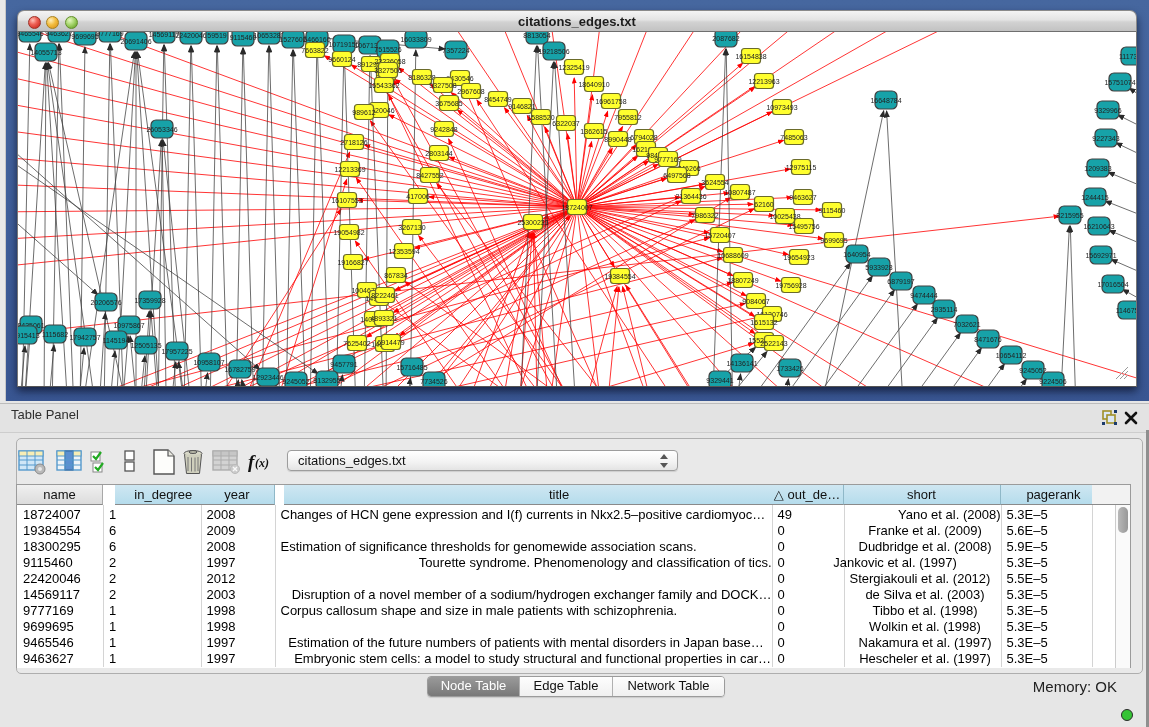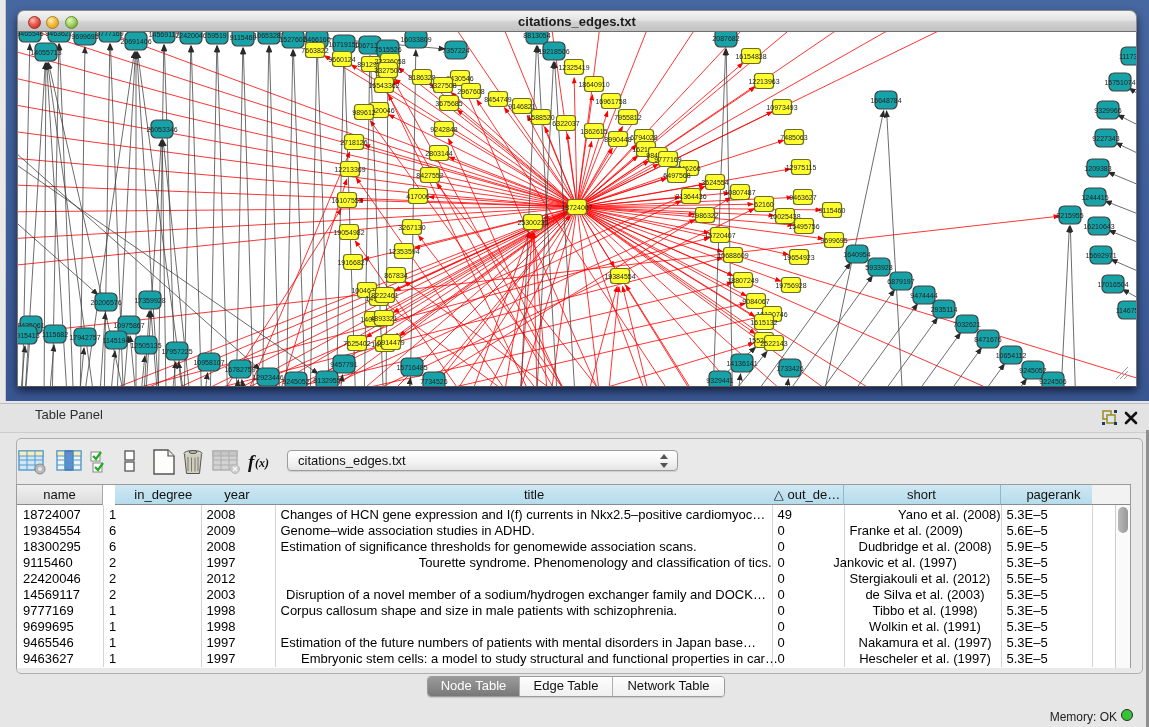--- a/index.html
+++ b/index.html
@@ -11,21 +11,21 @@
 #titlebar{left:0;top:0;width:1120px;height:22px;border-radius:7px 7px 0 0;
  background:linear-gradient(180deg,#f4f4f4 0%,#e3e3e3 45%,#d2d2d2 55%,#c2c2c2 100%);
  border:1px solid #8a8a8a;border-bottom:1px solid #6f6f6f;box-sizing:border-box;}
 #title{width:100%;text-align:center;font-size:13px;font-weight:bold;color:#1c1c1c;line-height:21px;}
 .tl{position:absolute;top:4.5px;width:13px;height:13px;border-radius:50%;box-sizing:border-box;}
 #canvas{left:0;top:22px;width:1118px;height:354px;background:#fff;overflow:hidden;
  border-left:1px solid #777;border-right:1px solid #777;border-bottom:1px solid #555;}
 #tablepanel{left:0;top:401px;width:1149px;height:326px;background:#e6e6e6;}
 #tpbar{left:0;top:2px;width:1149px;height:28px;background:#e3e3e3;
  border-top:1px solid #bcbcbc;border-bottom:1px solid #cdcdcd;}
-#tptitle{left:11px;top:6px;font-size:13px;color:#2f2f2f;margin-left:24px;}
+#tptitle{left:11px;top:6px;font-size:13px;color:#2f2f2f;}
 #innerpanel{left:16px;top:37px;width:1125px;height:234px;background:#e9e9e9;
  border:1px solid #aeaeae;border-radius:5px;}
 #combo{left:287px;top:450px;width:391px;height:21px;border:1px solid #9d9d9d;border-radius:4px;
  background:linear-gradient(180deg,#ffffff,#f2f2f2 60%,#e4e4e4);box-sizing:border-box;
  font-size:13px;color:#111;line-height:19px;padding-left:10px;box-shadow:0 1px 1px rgba(0,0,0,.12);}
 #tablewrap{left:16px;top:484px;width:1115px;height:184px;background:#fff;border:1px solid #9b9b9b;
  border-bottom:none;box-sizing:border-box;overflow:hidden;}
 .th{position:absolute;top:0;height:20px;box-sizing:border-box;font-size:13px;color:#111;
  text-align:center;line-height:20px;background:linear-gradient(180deg,#cfe7f2,#b5dcec);
  border-right:1px solid #8fb8c8;border-bottom:1px solid #8a8a8a;}
@@ -36,21 +36,21 @@
 .td{position:absolute;top:0;height:16px;font-size:13px;color:#000;line-height:16px;
  padding-left:6px;box-sizing:border-box;white-space:nowrap;overflow:hidden;}
 #vsb{position:absolute;top:20px;right:0;width:14px;height:164px;background:#fafafa;border-left:1px solid #ccc;}
 #vsbthumb{position:absolute;top:2px;left:1.5px;width:10px;height:26px;border-radius:5px;
  background:linear-gradient(90deg,#b8b8b8,#989898);}
 #tabs{left:427px;top:676px;height:19px;border:1px solid #9b9b9b;border-radius:4px;overflow:hidden;
  box-shadow:0 1px 1px rgba(0,0,0,.12);display:flex;}
 .tab{height:19px;line-height:18px;font-size:13px;text-align:center;background:linear-gradient(180deg,#fdfdfd,#f0f0f0);
  color:#111;border-right:1px solid #b0b0b0;box-sizing:border-box;}
 .tab.sel{background:linear-gradient(180deg,#9a9a9a,#787878);color:#fff;}
-#memory{right:32px;top:710px;font-size:12px;color:#222;}
+#memory{right:32px;top:678px;font-size:15px;color:#222;}
 #memdot{right:16px;top:709px;width:12px;height:12px;border-radius:50%;background:#35c435;border:1.5px solid #2a2a2a;box-sizing:border-box;}
 #rightstrip{left:1146px;top:430px;width:3px;height:297px;background:#8f8f8f;}
 </style></head>
 <body>
 <div id="desktop" class="abs"></div>
 <div id="leftstrip" class="abs"></div>
 <div id="frame" class="abs">
   <div id="titlebar" class="abs">
       <div id="title">citations_edges.txt</div>
     <div class="tl" style="left:9.5px;background:radial-gradient(circle at 35% 30%,#ffc2b8 0%,#ee6156 40%,#d3362b 75%,#b2271d 100%);border:1px solid #9d3026;"></div>
@@ -686,21 +686,21 @@
  <path d="M2 2L12 12M12 2L2 12" stroke="#111" stroke-width="2.6" stroke-linecap="round"></path>
 </svg>
 <div id="combo" class="abs">citations_edges.txt<svg width="10" height="14" viewBox="0 0 10 14" style="position:absolute;right:8px;top:3px">
  <path d="M5 0L9 5H1z" fill="#555"></path>
       <path d="M5 14L1 9h8z" fill="#555"></path>
 </svg></div>
 <div id="tablewrap" class="abs">
   <div class="th gray" style="left:0px;width:86px">name</div>
     <div class="th" style="left:98px;width:97.5px">in_degree</div>
     <div class="th" style="left:183.5px;width:74px">year</div>
-    <div class="th" style="left:242px;width:551px">title</div>
+    <div class="th" style="left:267px;width:551px">title</div>
     <div class="th" style="left:754.5px;width:72px">△ out_de…</div>
     <div class="th" style="left:826.5px;width:157px">short</div>
     <div class="th" style="left:983.5px;width:107px">pagerank</div>
   <div id="thempty"></div>
   <div style="position:absolute;left:86px;top:20px;width:1px;height:162px;background:#d4d4d4"></div>
     <div style="position:absolute;left:183.5px;top:20px;width:1px;height:162px;background:#d4d4d4"></div>
     <div style="position:absolute;left:257.5px;top:20px;width:1px;height:162px;background:#d4d4d4"></div>
     <div style="position:absolute;left:754.5px;top:20px;width:1px;height:162px;background:#d4d4d4"></div>
     <div style="position:absolute;left:826.5px;top:20px;width:1px;height:162px;background:#d4d4d4"></div>
     <div style="position:absolute;left:983.5px;top:20px;width:1px;height:162px;background:#d4d4d4"></div>
@@ -711,23 +711,22 @@
       <div class="td" style="left:183.5px;width:74px;text-align:left">2008</div>
       <div class="td" style="left:257.5px;width:497px;text-align:left">Changes of HCN gene expression and I(f) currents in Nkx2.5–positive cardiomyoc…</div>
       <div class="td" style="left:754.5px;width:72px;text-align:left">49</div>
       <div class="td" style="left:826.5px;width:157px;text-align:right">Yano et al. (2008)</div>
       <div class="td" style="left:983.5px;width:91px;text-align:left">5.3E–5</div>
     </div>
     <div class="tr" style="top:38px">
       <div class="td" style="left:0px;width:86px;text-align:left">19384554</div>
       <div class="td" style="left:86px;width:97.5px;text-align:left">6</div>
       <div class="td" style="left:183.5px;width:74px;text-align:left">2009</div>
-      <div class="td" style="left:257.5px;width:497px;text-align:left">Genome–wide association studies in ADHD.</div>
       <div class="td" style="left:754.5px;width:72px;text-align:left">0</div>
-      <div class="td" style="left:826.5px;width:157px;text-align:left">Franke et al. (2009)</div>
+      <div class="td" style="left:826.5px;width:157px;text-align:center">Franke et al. (2009)</div>
       <div class="td" style="left:983.5px;width:91px;text-align:left">5.6E–5</div>
     </div>
     <div class="tr" style="top:54px">
       <div class="td" style="left:0px;width:86px;text-align:left">18300295</div>
       <div class="td" style="left:86px;width:97.5px;text-align:left">6</div>
       <div class="td" style="left:183.5px;width:74px;text-align:left">2008</div>
       <div class="td" style="left:257.5px;width:497px;text-align:left">Estimation of significance thresholds for genomewide association scans.</div>
       <div class="td" style="left:754.5px;width:72px;text-align:left">0</div>
       <div class="td" style="left:826.5px;width:157px;text-align:center">Dudbridge et al. (2008)</div>
       <div class="td" style="left:983.5px;width:91px;text-align:left">5.9E–5</div>
@@ -746,56 +745,56 @@
       <div class="td" style="left:86px;width:97.5px;text-align:left">2</div>
       <div class="td" style="left:183.5px;width:74px;text-align:left">2012</div>
       <div class="td" style="left:754.5px;width:72px;text-align:left">0</div>
       <div class="td" style="left:826.5px;width:157px;text-align:left">Stergiakouli et al. (2012)</div>
       <div class="td" style="left:983.5px;width:91px;text-align:left">5.5E–5</div>
     </div>
     <div class="tr" style="top:102px">
       <div class="td" style="left:0px;width:86px;text-align:left">14569117</div>
       <div class="td" style="left:86px;width:97.5px;text-align:left">2</div>
       <div class="td" style="left:183.5px;width:74px;text-align:left">2003</div>
-      <div class="td" style="left:257.5px;width:497px;text-align:center">Disruption of a novel member of a sodium/hydrogen exchanger family and DOCK…</div>
+      <div class="td" style="left:257.5px;width:497px;text-align:right">Disruption of a novel member of a sodium/hydrogen exchanger family and DOCK…</div>
       <div class="td" style="left:754.5px;width:72px;text-align:left">0</div>
       <div class="td" style="left:826.5px;width:157px;text-align:center">de Silva et al. (2003)</div>
       <div class="td" style="left:983.5px;width:91px;text-align:left">5.3E–5</div>
     </div>
     <div class="tr" style="top:118px">
       <div class="td" style="left:0px;width:86px;text-align:left">9777169</div>
       <div class="td" style="left:86px;width:97.5px;text-align:left">1</div>
       <div class="td" style="left:183.5px;width:74px;text-align:left">1998</div>
       <div class="td" style="left:257.5px;width:497px;text-align:left">Corpus callosum shape and size in male patients with schizophrenia.</div>
       <div class="td" style="left:754.5px;width:72px;text-align:left">0</div>
       <div class="td" style="left:826.5px;width:157px;text-align:center">Tibbo et al. (1998)</div>
       <div class="td" style="left:983.5px;width:91px;text-align:left">5.3E–5</div>
     </div>
     <div class="tr" style="top:134px">
       <div class="td" style="left:0px;width:86px;text-align:left">9699695</div>
       <div class="td" style="left:86px;width:97.5px;text-align:left">1</div>
       <div class="td" style="left:183.5px;width:74px;text-align:left">1998</div>
       <div class="td" style="left:754.5px;width:72px;text-align:left">0</div>
-      <div class="td" style="left:826.5px;width:157px;text-align:center">Wolkin et al. (1991)</div>
+      <div class="td" style="left:826.5px;width:157px;text-align:center">Wolkin et al. (1998)</div>
       <div class="td" style="left:983.5px;width:91px;text-align:left">5.3E–5</div>
     </div>
     <div class="tr" style="top:150px">
       <div class="td" style="left:0px;width:86px;text-align:left">9465546</div>
       <div class="td" style="left:86px;width:97.5px;text-align:left">1</div>
       <div class="td" style="left:183.5px;width:74px;text-align:left">1997</div>
-      <div class="td" style="left:257.5px;width:497px;text-align:left">Estimation of the future numbers of patients with mental disorders in Japan base…</div>
+      <div class="td" style="left:257.5px;width:497px;text-align:center">Estimation of the future numbers of patients with mental disorders in Japan base…</div>
       <div class="td" style="left:754.5px;width:72px;text-align:left">0</div>
       <div class="td" style="left:826.5px;width:157px;text-align:center">Nakamura et al. (1997)</div>
       <div class="td" style="left:983.5px;width:91px;text-align:left">5.3E–5</div>
     </div>
     <div class="tr" style="top:166px">
       <div class="td" style="left:0px;width:86px;text-align:left">9463627</div>
       <div class="td" style="left:86px;width:97.5px;text-align:left">1</div>
       <div class="td" style="left:183.5px;width:74px;text-align:left">1997</div>
-      <div class="td" style="left:271px;width:497px;text-align:center">Embryonic stem cells: a model to study structural and functional properties in car…</div>
+      <div class="td" style="left:257px;width:497px;text-align:right">Embryonic stem cells: a model to study structural and functional properties in car…</div>
       <div class="td" style="left:754.5px;width:72px;text-align:left">0</div>
       <div class="td" style="left:826.5px;width:157px;text-align:center">Hescheler et al. (1997)</div>
       <div class="td" style="left:983.5px;width:91px;text-align:left">5.3E–5</div>
     </div>
   <div id="vsb">
       <div id="vsbthumb"></div>
     </div>
 </div>
 <div id="tabs" class="abs">
   <div class="tab sel" style="width:92px">Node Table</div>

